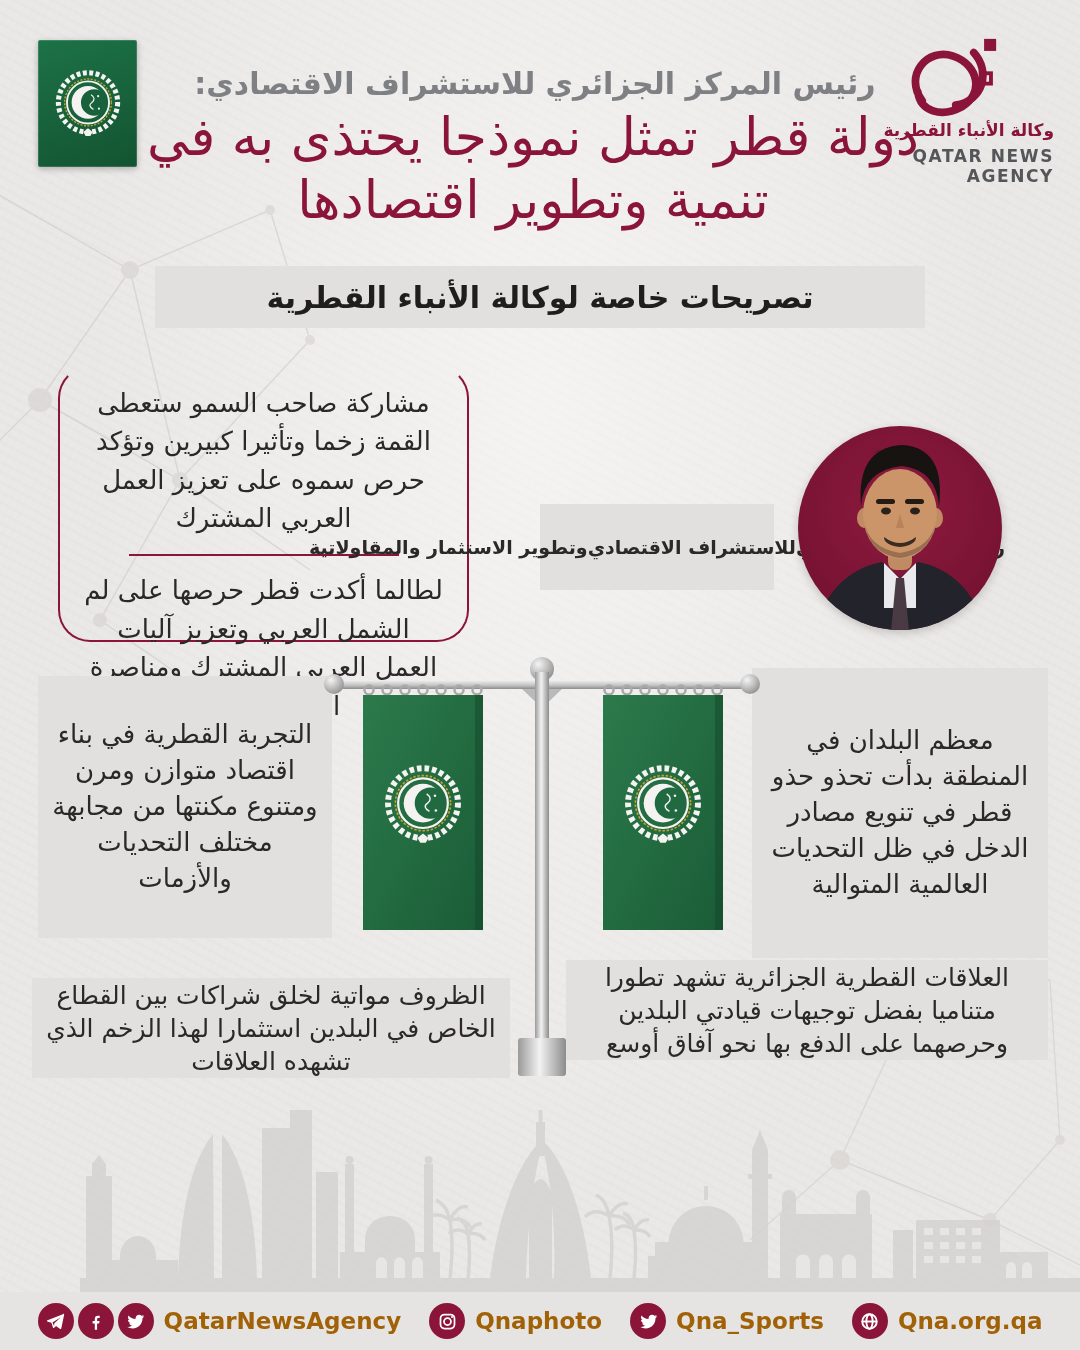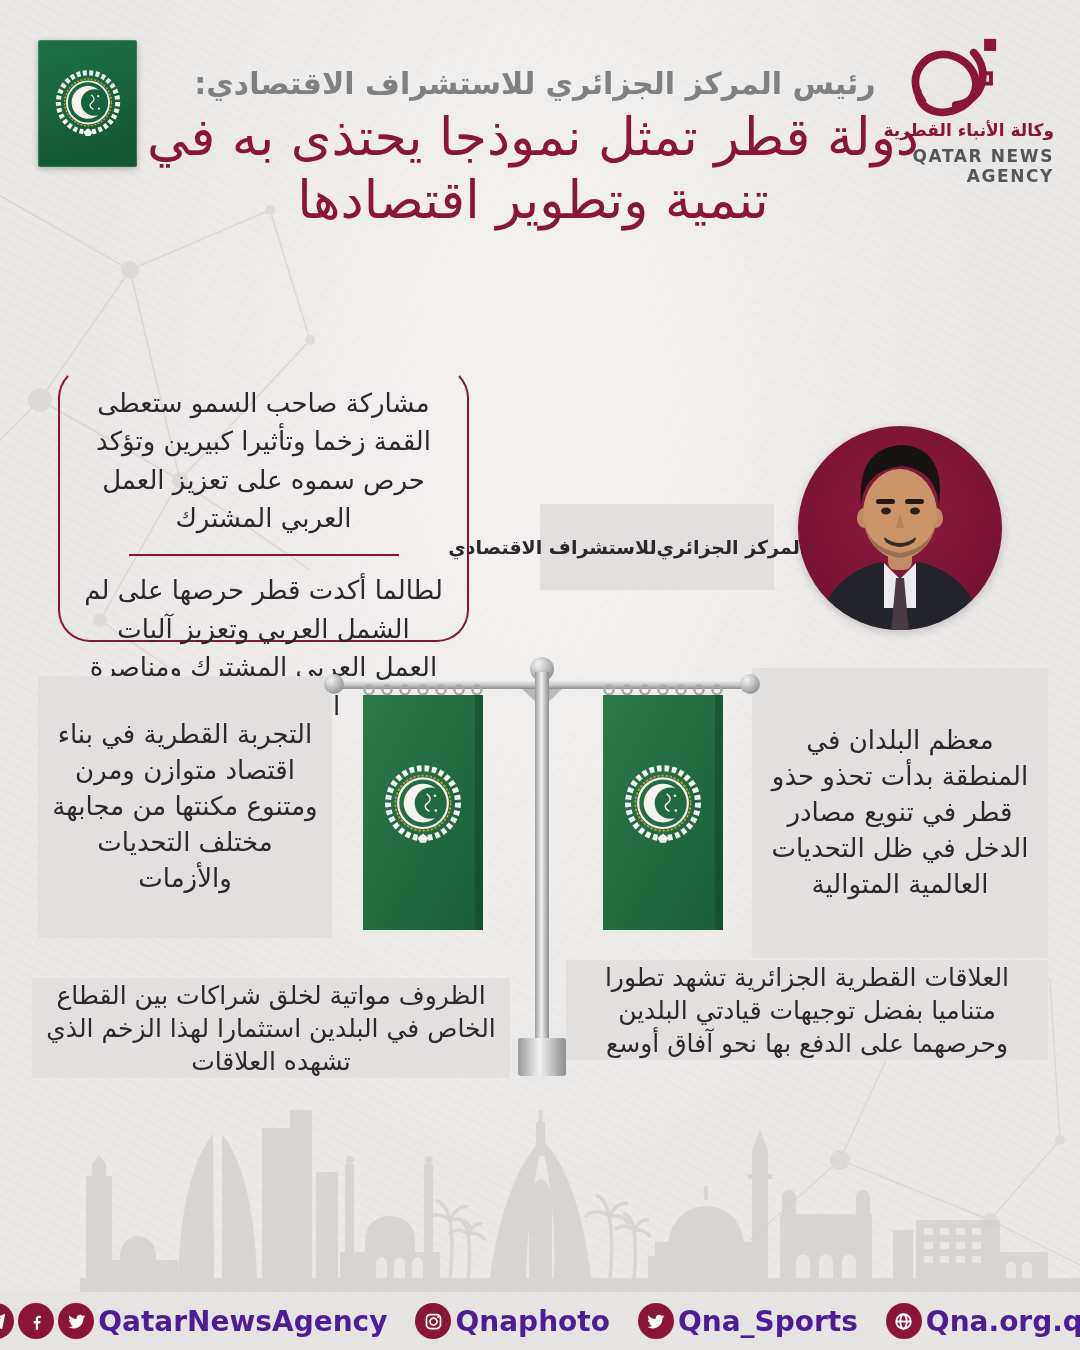--- a/index.html
+++ b/index.html
@@ -63,21 +63,21 @@
   .b-left .q,.b-right .q{font-size:25px;line-height:1.32;color:#2b2829;padding:0 10px}
 
   
   .skyline{left:0;top:1102px;width:1080px;height:190px}
   .footer{left:0;top:1292px;width:1080px;height:58px;background:var(--footer-bg);
     display:flex;align-items:center;justify-content:center}
   .soc{width:36px;height:36px;border-radius:50%;background:var(--maroon);
     display:flex;align-items:center;justify-content:center;flex:0 0 auto}
   .soc svg{width:21px;height:21px}
   .soc + .soc{margin-left:4px}
-  .handle{font-size:28px;font-weight:bold;color:#4c1d95;margin-left:4px;white-space:nowrap}
+  .handle{font-size:23px;font-weight:bold;color:#a16207;margin-left:10px;white-space:nowrap}
   .fgap{margin-left:28px}
 
   .net{opacity:.55}
 </style>
 </head>
 <body>
 
 <div id="canvas">
 
   <svg width="0" height="0" style="position:absolute">
@@ -139,30 +139,32 @@
     <div class="qna-ar">وكالة الأنباء القطرية</div>
     <div class="qna-en">QATAR NEWS AGENCY</div>
   </div>
 
   <div class="abs rtl kicker">رئيس المركز الجزائري للاستشراف الاقتصادي:</div>
   <div class="abs rtl headline">
     <div>دولة قطر تمثل نموذجا يحتذى به في</div>
     <div>تنمية وتطوير اقتصادها</div>
   </div>
 
+  <div class="abs rtl banner">تصريحات خاصة لوكالة الأنباء القطرية</div>
 
   <div class="abs qbox">
     <p class="rtl">مشاركة صاحب السمو ستعطى القمة زخما وتأثيرا كبيرين وتؤكد حرص سموه على تعزيز العمل العربي المشترك</p>
     <div class="qdivider"></div>
     <p class="rtl">لطالما أكدت قطر حرصها على لم الشمل العربي وتعزيز آليات العمل العربي المشترك ومناصرة القضايا العربية</p>
   </div>
 
   <div class="abs rtl title-strip">
     <div>رئيس المركز الجزائري</div>
     <div>للاستشراف الاقتصادي</div>
+    <div>وتطوير الاستثمار والمقاولاتية</div>
   </div>
 
   <div class="abs photo">
     <svg width="204" height="204" viewBox="0 0 204 204">
       <defs>
         <radialGradient id="pbg" cx="50%" cy="40%" r="75%">
           <stop offset="0%" stop-color="#8d1a3e"></stop>
             <stop offset="100%" stop-color="#701030"></stop>
         </radialGradient>
       </defs>

